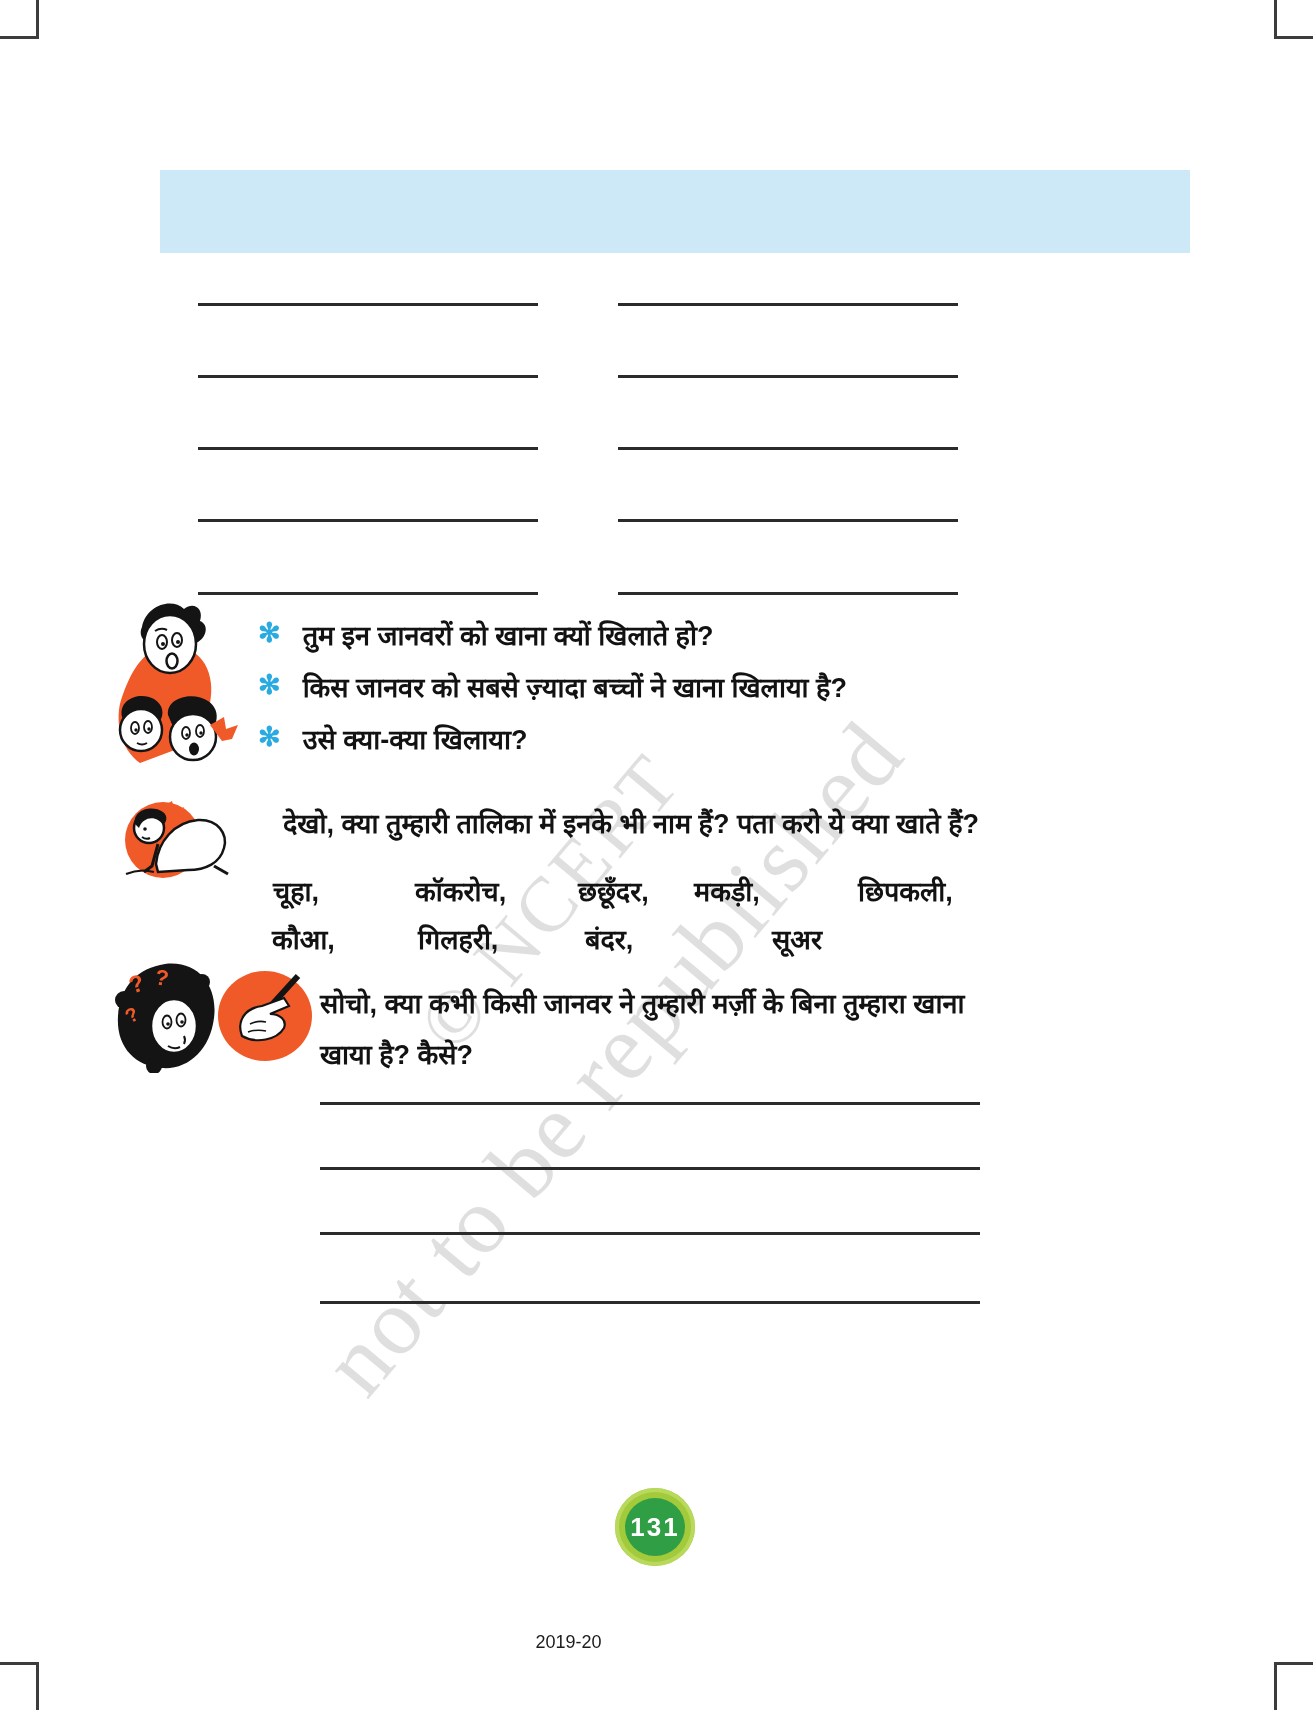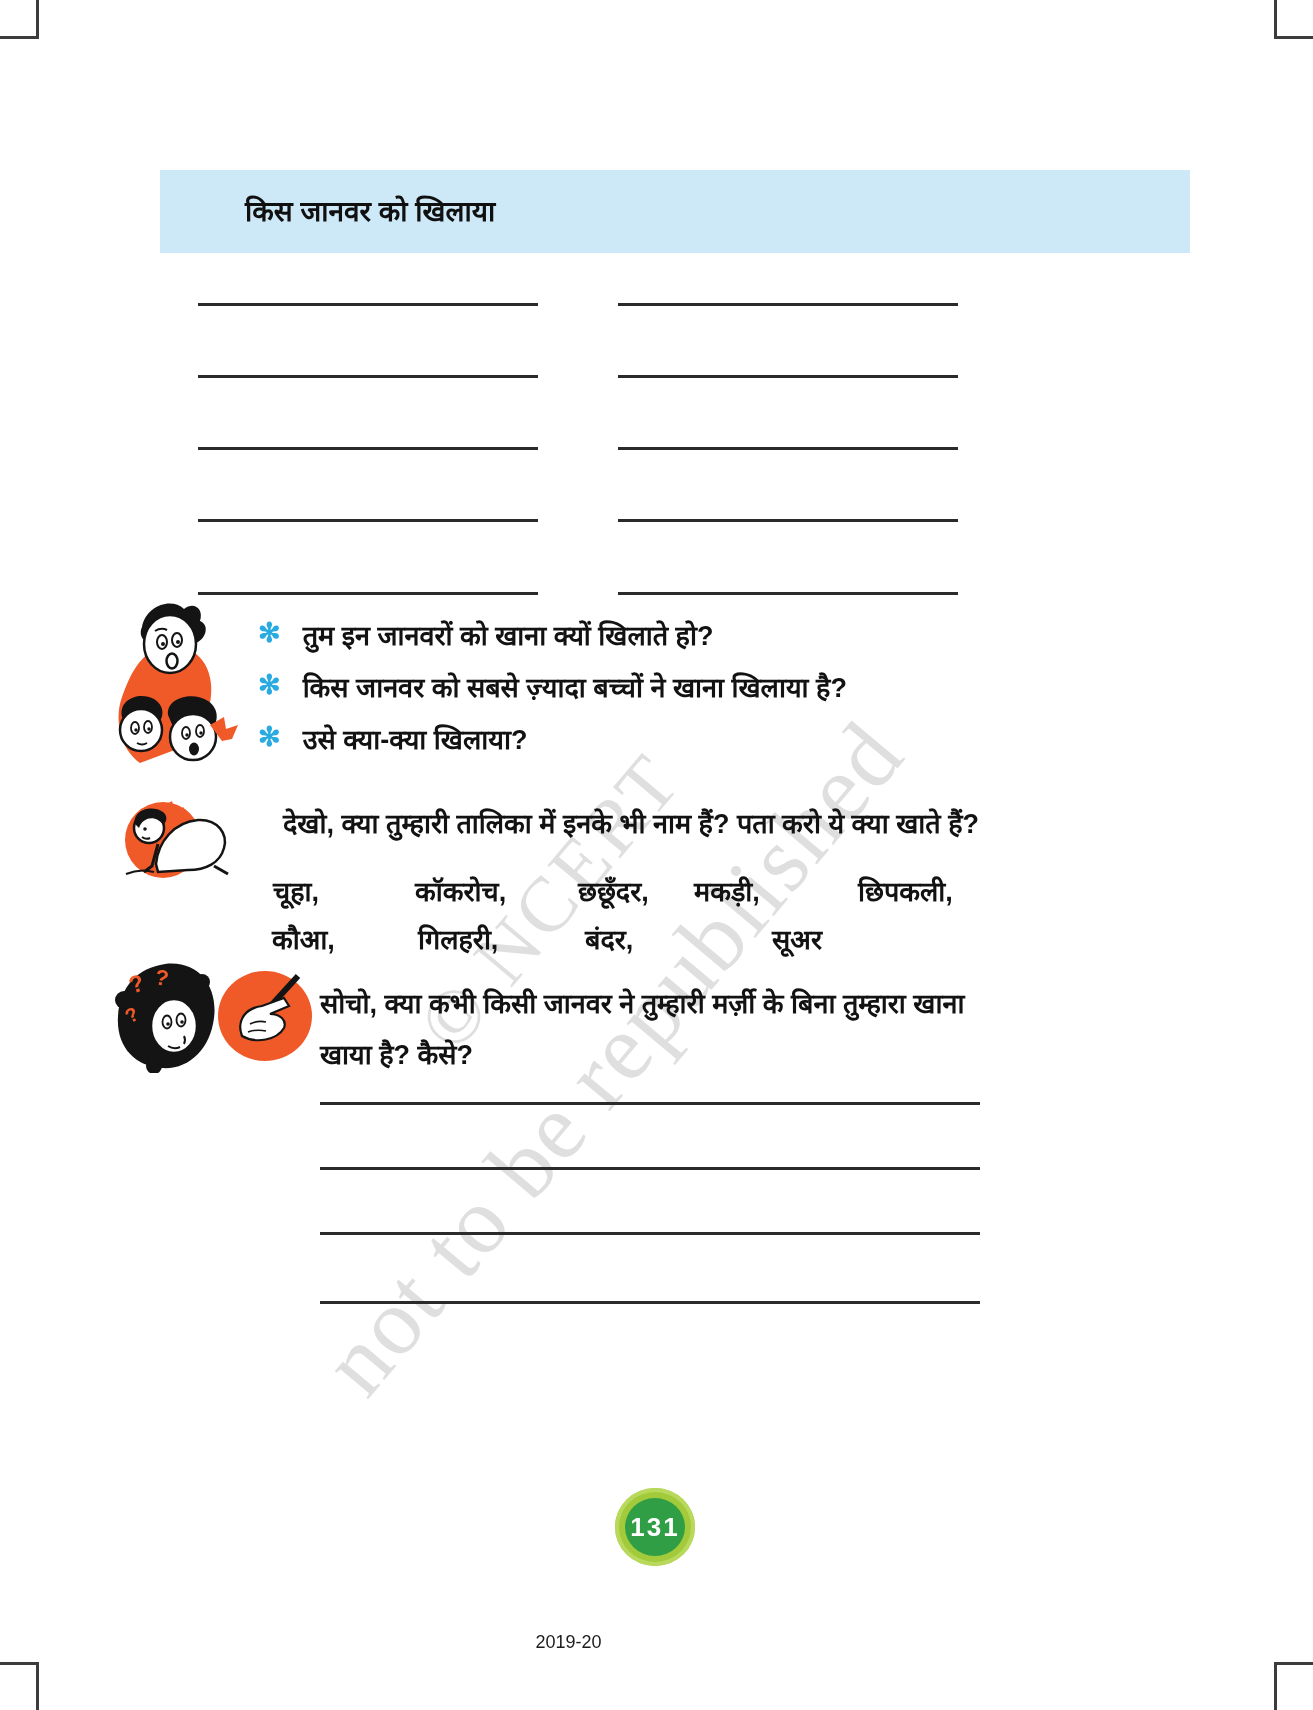--- a/index.html
+++ b/index.html
@@ -57,21 +57,20 @@
     <div>
       <div class="cmark" style="left:36px;top:1662px;width:3px;height:48px;"></div>
       <div class="cmark" style="left:0;top:1662px;width:39px;height:3px;"></div>
     </div>
     <div>
       <div class="cmark" style="left:1274px;top:1662px;width:3px;height:48px;"></div>
       <div class="cmark" style="left:1274px;top:1662px;width:39px;height:3px;"></div>
     </div>
 
     <div class="band">
-      <span style="left:85px;">किस जानवर को खिलाया</span>
     </div>
 
     <div class="wline left" style="top:303px;"></div>
     <div class="wline right" style="top:303px;"></div>
     <div class="wline left" style="top:375px;"></div>
     <div class="wline right" style="top:375px;"></div>
     <div class="wline left" style="top:447px;"></div>
     <div class="wline right" style="top:447px;"></div>
     <div class="wline left" style="top:519px;"></div>
     <div class="wline right" style="top:519px;"></div>

